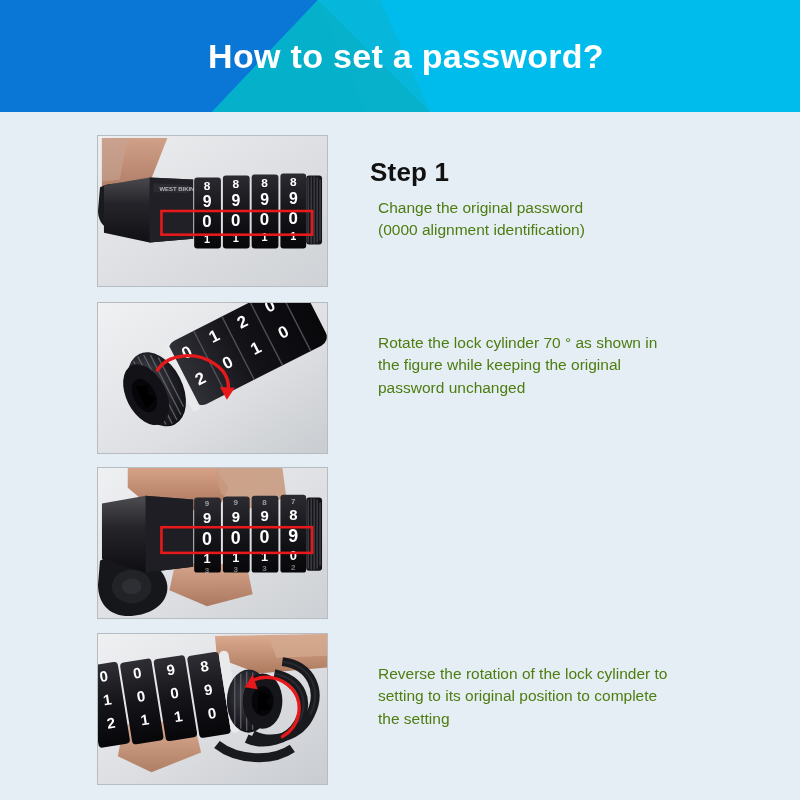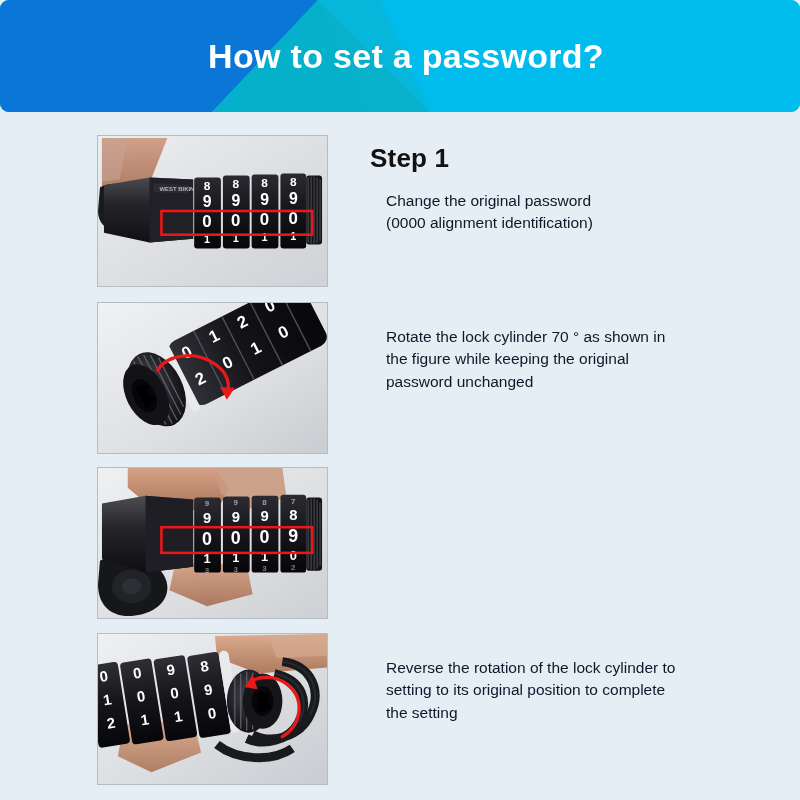--- a/index.html
+++ b/index.html
@@ -17,21 +17,20 @@
   }
 
   
   .header {
     position: absolute;
     left: 0; top: 0;
     width: 800px;
     height: 112px;
     background: #00bcec;
     overflow: hidden;
-    border-radius: 9px;
   }
   .hdr-shape {
     position: absolute;
     left: 0; top: 0;
     width: 800px;
     height: 112px;
   }
   .hdr-title {
     position: absolute;
     left: 0; top: 0;
@@ -86,35 +85,35 @@
     position: absolute;
     left: 0; top: 0;
     width: 100%;
     height: 100%;
   }
 
   
   .txt {
     position: absolute;
     left: 370px;
-    top: 8px;
+    top: 22px;
     width: 400px;
   }
   .step-title {
     font-size: 26px;
     font-weight: bold;
     color: #111111;
     margin: 0 0 9px 0;
     letter-spacing: 0.2px;
   }
   .step-desc {
     font-size: 15.5px;
     line-height: 1.45;
-    color: #0f172a;
-    margin: 16px;
+    color: #4d7c0f;
+    margin: 8px;
     white-space: pre-line;
   }
 </style>
 </head>
 <body>
 
 <div class="header">
   <svg class="hdr-shape" viewBox="0 0 800 112" preserveAspectRatio="none">
     <rect x="0" y="0" width="800" height="112" fill="#00bcec"></rect>
     <polygon points="0,0 318,0 212,112 0,112" fill="#0a76d6"></polygon>

